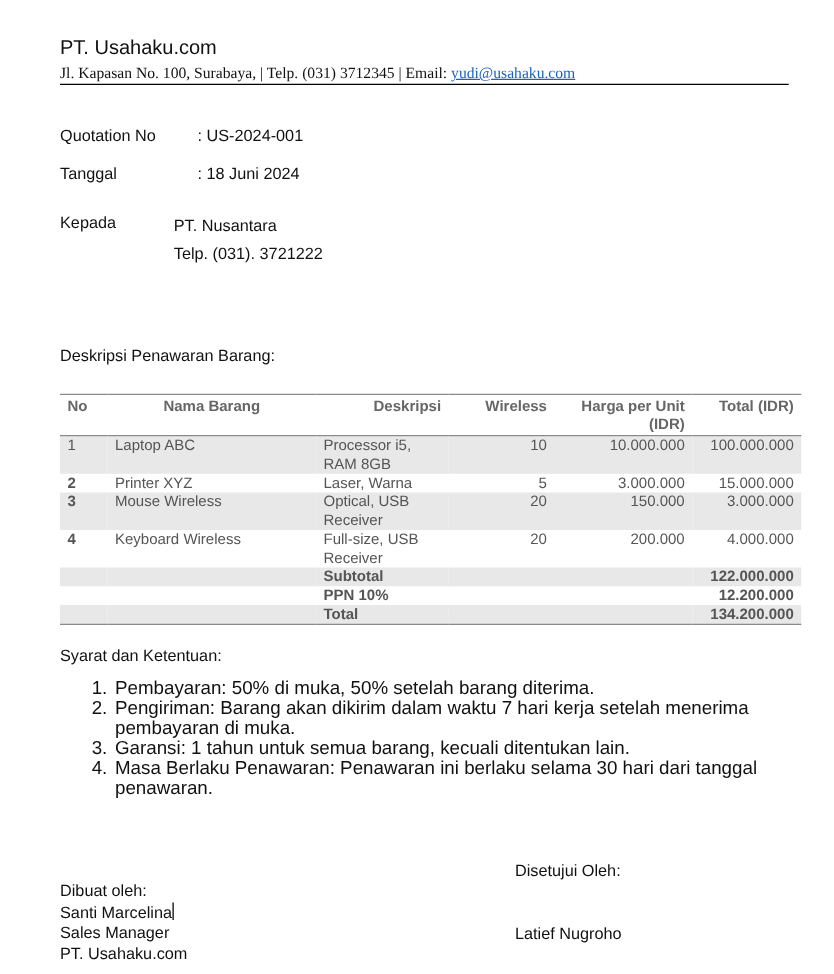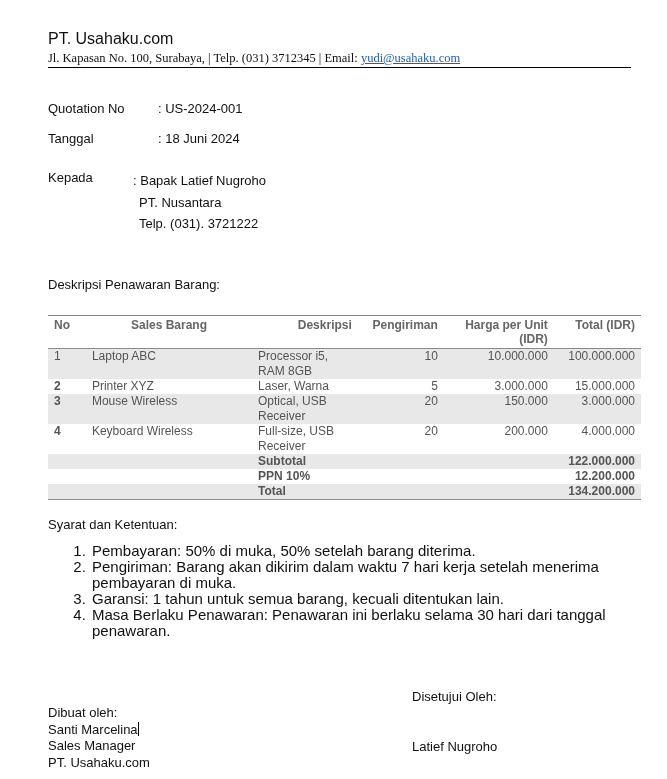--- a/index.html
+++ b/index.html
@@ -134,34 +134,33 @@
 <div class="abs header-rule"></div>
 
 <div class="abs meta-row" style="top:101px;">
   <span class="meta-label">Quotation No</span><span>: US-2024-001</span>
 </div>
 <div class="abs meta-row" style="top:131px;">
   <span class="meta-label">Tanggal</span><span>: 18 Juni 2024</span>
 </div>
 <div class="abs kepada-label">Kepada</div>
 <div class="abs kepada-lines">
-  <div>: Bapak Latief Nugroho</div>
   <div class="indent">PT. Nusantara</div>
   <div class="indent">Telp. (031). 3721222</div>
 </div>
 
 <div class="abs section-title">Deskripsi Penawaran Barang:</div>
 
 <table class="items">
   <thead>
     <tr>
       <th class="left c-no">No</th>
-      <th class="center c-name">Sales Barang</th>
+      <th class="center c-name">Nama Barang</th>
       <th class="num c-desc">Deskripsi</th>
-      <th class="num c-qty">Pengiriman</th>
+      <th class="num c-qty">Wireless</th>
       <th class="num c-price">Harga per Unit (IDR)</th>
       <th class="num c-total">Total (IDR)</th>
     </tr>
   </thead>
   <tbody>
     <tr class="shade">
       <td>1</td>
       <td>Laptop ABC</td>
       <td>Processor i5, RAM 8GB</td>
       <td class="num">10</td>

